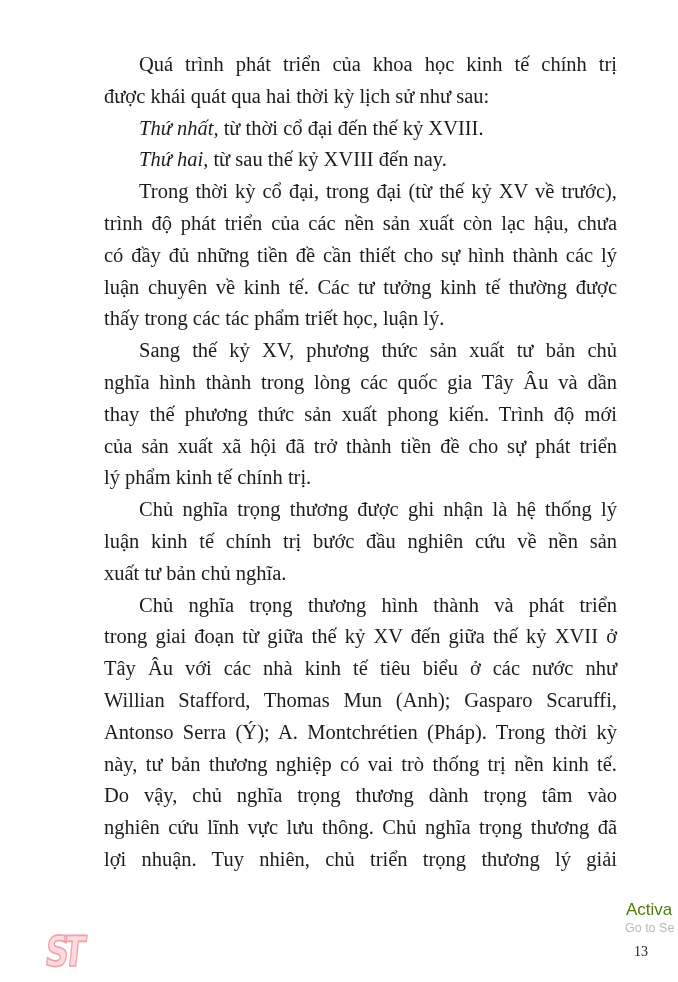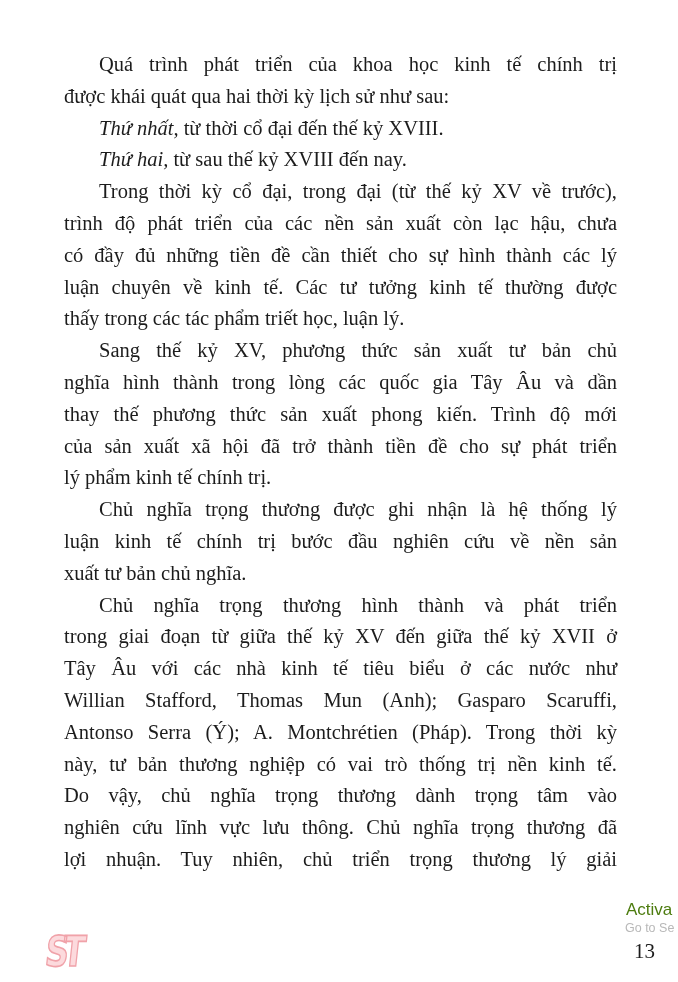--- a/index.html
+++ b/index.html
@@ -17,20 +17,21 @@
     top: 49px;
     width: 553px;
     font-size: 20.5px;
     line-height: 31.8px;
     color: #1c1c1c;
   }
   .line {
     text-align: justify;
     text-align-last: justify;
     white-space: normal;
+    margin-left: 40px;
   }
   .line.end {
     text-align: left;
     text-align-last: left;
   }
   .line.indent { text-indent: 35px; }
   .it { font-style: italic; }
 
   .logo {
     position: absolute;
@@ -43,21 +44,21 @@
     letter-spacing: -8px;
     color: #fcdadd;
     -webkit-text-stroke: 1.6px #f0a2a9;
     transform: scaleX(0.78) skewX(-8deg);
     transform-origin: left top;
   }
   .page-number {
     position: absolute;
     left: 634px;
     top: 941px;
-    font-size: 21px;
+    font-size: 14px;
     line-height: 21px;
     color: #1c1c1c;
   }
   .wm {
     position: absolute;
     font-family: "Liberation Sans", "DejaVu Sans", sans-serif;
     white-space: nowrap;
   }
   .wm-1 {
     left: 626px;

